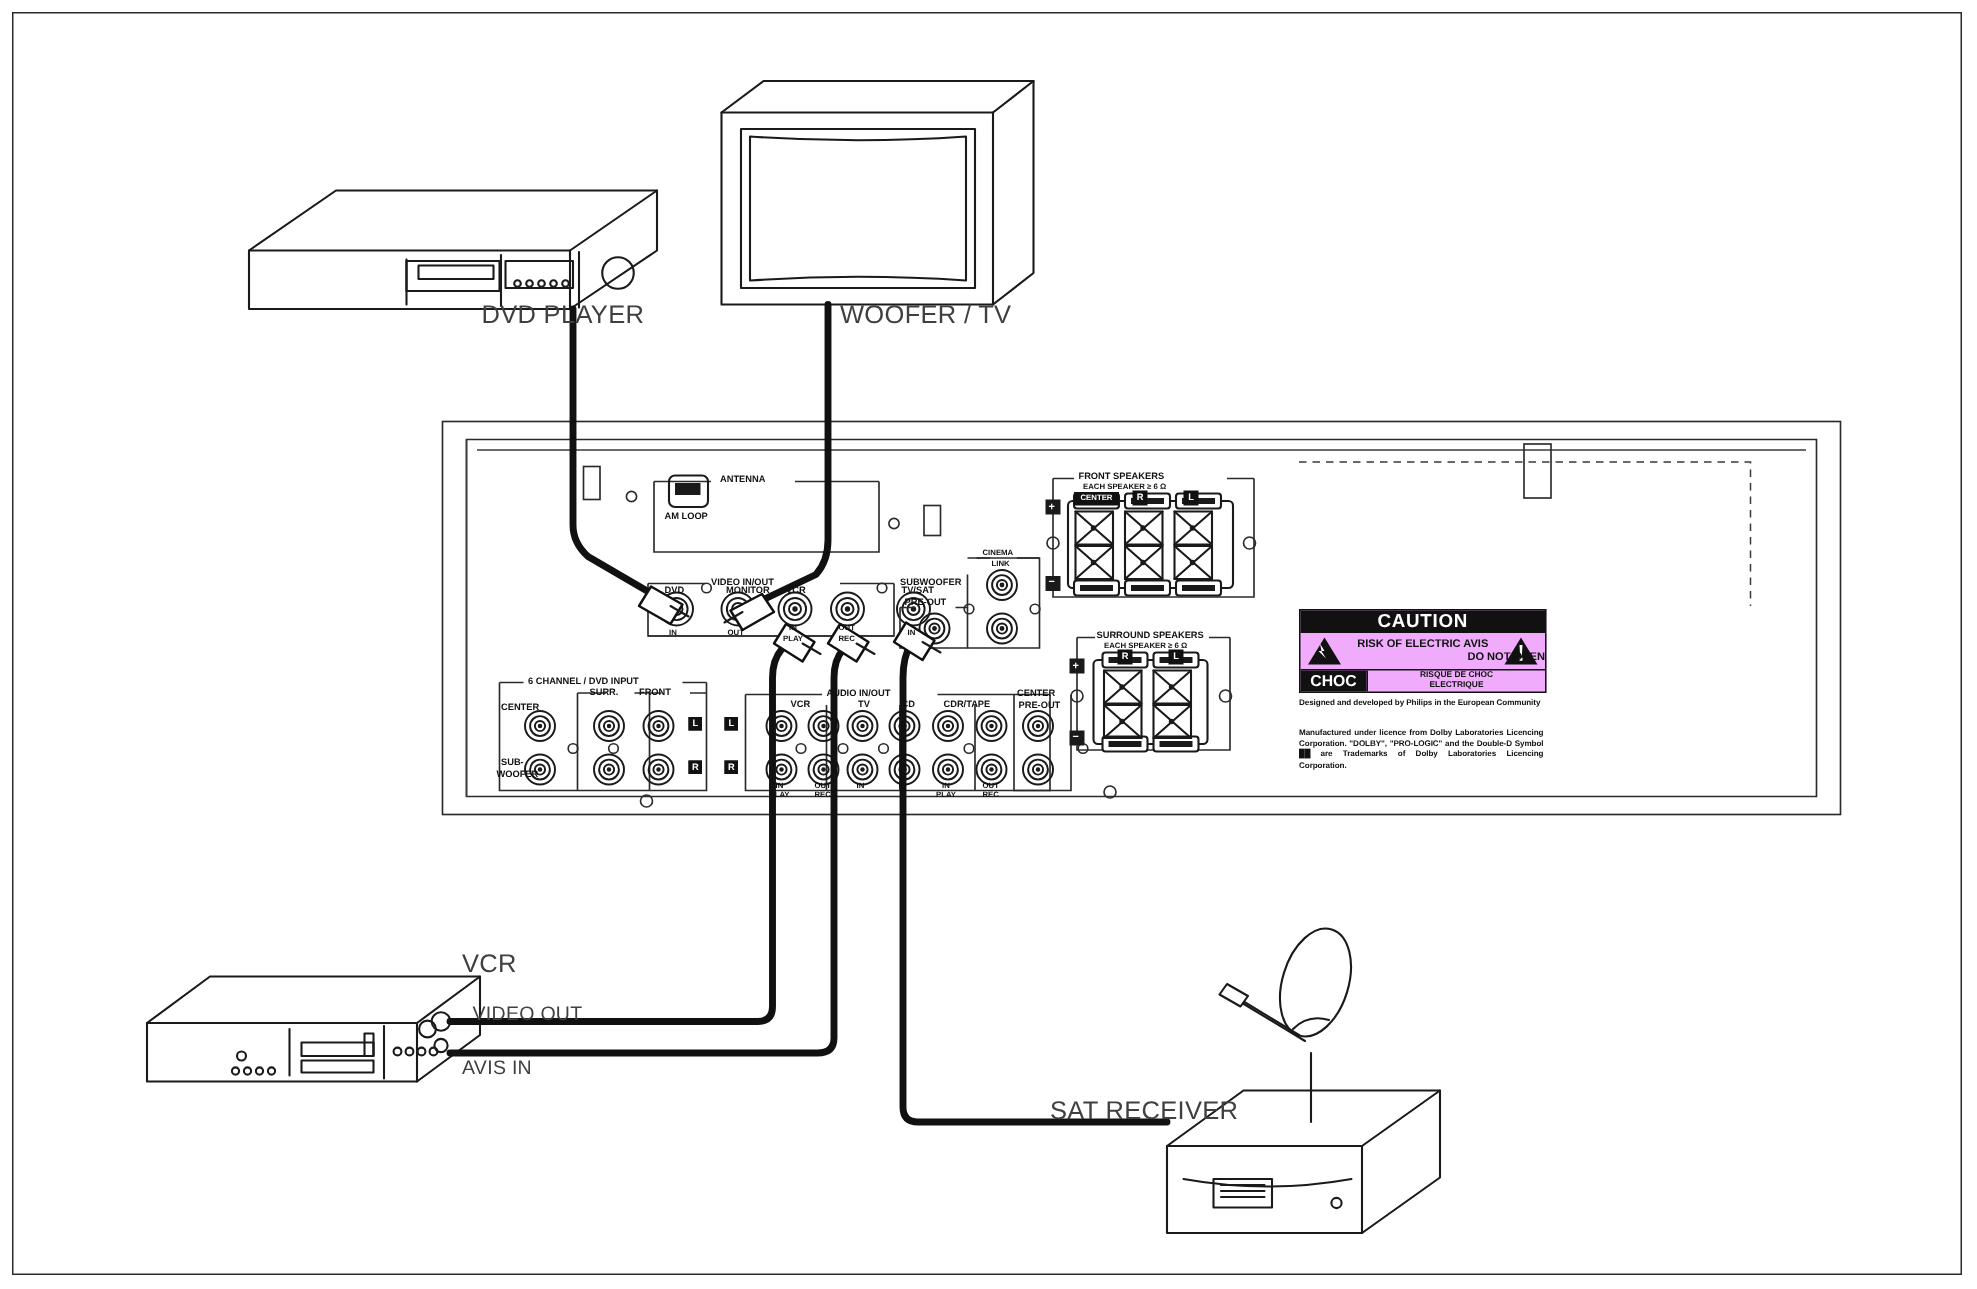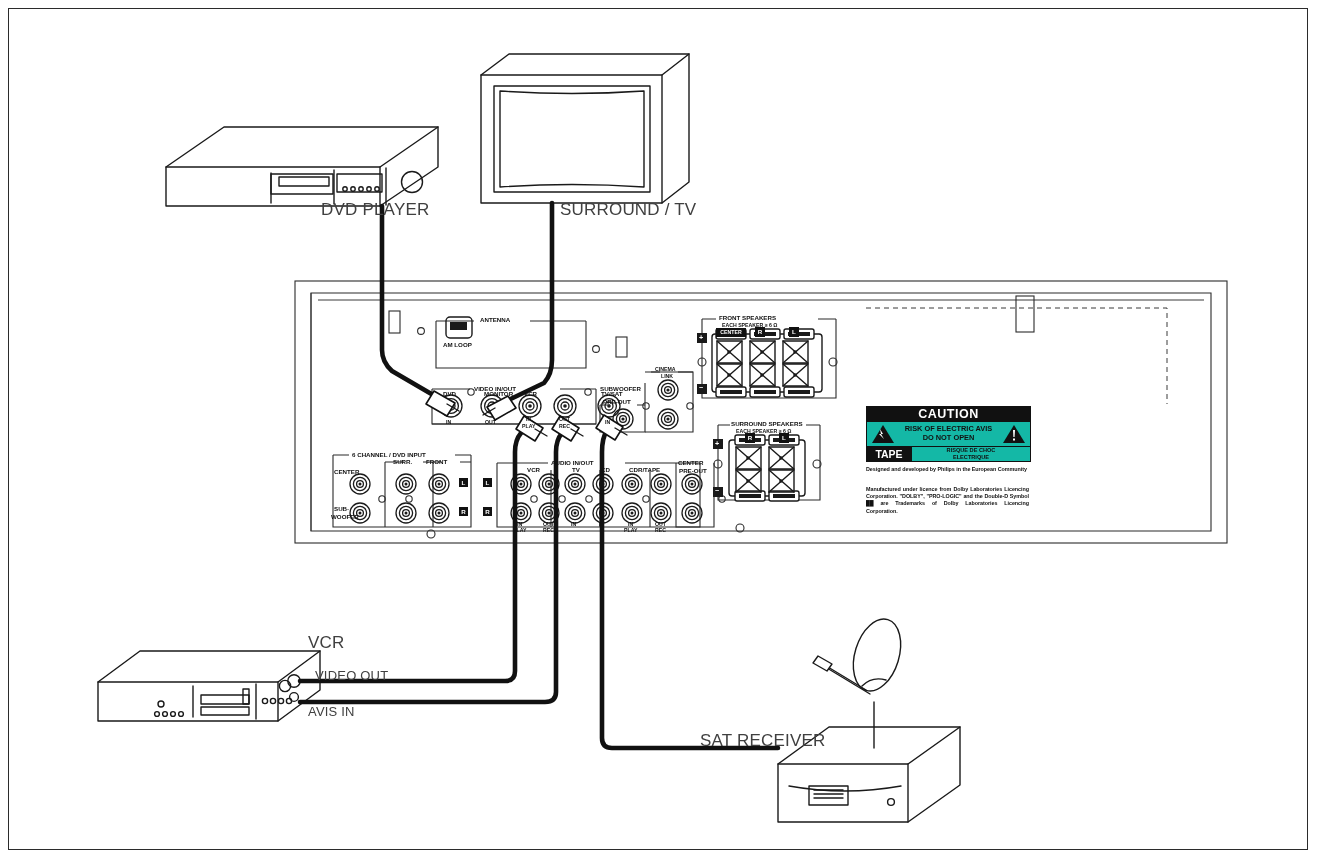--- a/index.html
+++ b/index.html
@@ -8,21 +8,21 @@
   #frame{position:absolute;left:8px;top:8px;width:1300px;height:842px;border:1.5px solid #2b2b2b;box-sizing:border-box;}
   .lbl{position:absolute;color:#3a3a3a;font-weight:400;letter-spacing:.2px;white-space:nowrap;}
   .dev-label{font-size:17px;color:#404040;}
   .sub-label{font-size:13px;color:#404040;}
   svg{position:absolute;left:0;top:0;overflow:visible;}
   #art{position:absolute;left:0;top:0;width:1318px;height:859px;}
   .pnl-txt{position:absolute;white-space:nowrap;font-family:"Liberation Sans",sans-serif;color:#111;font-weight:bold;}
   .t5{font-size:5.2px;}
   .t6{font-size:6.2px;}
   .t7{font-size:7.2px;}
-  .cau-box{position:absolute;border:1.2px solid #111;background:#14b8a6;}
+  .cau-box{position:absolute;border:1.2px solid #111;background:#f0abfc;}
   .cau-title{background:#111;color:#fff;text-align:center;font-weight:bold;letter-spacing:.5px;}
   .blk{background:#111;color:#fff;font-weight:bold;text-align:center;}
   .legal{position:absolute;color:#111;font-size:5.4px;line-height:7.2px;font-weight:bold;letter-spacing:-.05px;}
 </style>
 </head>
 <body>
 
 <div id="page">
   <div id="frame"></div>
 
@@ -456,21 +456,21 @@
 
     <g>
       <path class="cab" d="M778 748 L612 748 Q602 748 602 738 L602 452 Q602 438 607 430 L613 423"></path>
       <path class="plugb" d="M604 415 L623 427 L615 440 L596 428 Z"></path>
       <path class="s" d="M615 428 L627 435"></path>
     </g>
 
   </svg>
 
   <div class="lbl dev-label" style="left:321px;top:200px;text-align:right;">DVD PLAYER</div>
-  <div class="lbl dev-label" style="left:560px;top:200px;">SURROUND / TV</div>
+  <div class="lbl dev-label" style="left:560px;top:200px;">WOOFER / TV</div>
   <div class="lbl dev-label" style="left:308px;top:633px;">VCR</div>
   <div class="lbl dev-label" style="left:700px;top:731px;">SAT RECEIVER</div>
   <div class="lbl sub-label" style="left:315px;top:668px;">VIDEO OUT</div>
   <div class="lbl sub-label" style="left:308px;top:704px;">AVIS IN</div>
 
   <div class="pnl-txt t6" style="left:480px;top:316px;">ANTENNA</div>
   <div class="pnl-txt t6" style="left:443px;top:341px;">AM LOOP</div>
 
   <div class="pnl-txt t6" style="left:474px;top:385px;">VIDEO IN/OUT</div>
   <div class="pnl-txt t6" style="left:443px;top:390px;">DVD</div>
@@ -538,24 +538,24 @@
     <div class="cau-title" style="font-size:12.5px;height:15px;line-height:15px;">CAUTION</div>
     <div style="position:relative;height:24px;">
       <svg viewBox="0 0 163 24" style="position:absolute;left:0;top:0;width:163px;height:24px;">
         <path d="M5 21 L16 3 L27 21 Z" fill="#111"></path>
         <path d="M13 7 L16 12 L14 12 L17 17 L12 12 L14 12 Z" fill="#fff"></path>
         <path d="M136 21 L147 3 L158 21 Z" fill="#111"></path>
         <path d="M146 8 L148 8 L147.6 15 L146.4 15 Z" fill="#fff"></path>
         <rect x="146" y="16.5" width="2" height="2" fill="#fff"></rect>
       </svg>
       <div style="position:absolute;left:0;top:2px;width:163px;text-align:center;font-size:7.4px;font-weight:bold;color:#111;">RISK OF ELECTRIC AVIS</div>
-      <div style="position:absolute;left:0;top:11px;width:163px;text-align:center;font-size:7.4px;font-weight:bold;color:#111;">DO NOT OPEN</div>
+      <div style="position:absolute;left:0;top:11px;width:163px;text-align:right;font-size:7.4px;font-weight:bold;color:#111;">DO NOT OPEN</div>
     </div>
     <div style="display:flex;border-top:1.2px solid #111;height:14px;">
-      <div class="blk" style="width:44px;font-size:10.5px;line-height:14px;">TAPE</div>
+      <div class="blk" style="width:44px;font-size:10.5px;line-height:14px;">CHOC</div>
       <div style="flex:1;position:relative;border-left:1.2px solid #111;">
         <div style="position:absolute;left:0;top:0px;width:100%;text-align:center;font-size:5.6px;font-weight:bold;color:#111;">RISQUE DE CHOC</div>
         <div style="position:absolute;left:0;top:6.5px;width:100%;text-align:center;font-size:5.6px;font-weight:bold;color:#111;">ELECTRIQUE</div>
       </div>
     </div>
   </div>
 
   <div class="legal" style="left:866px;top:466px;width:163px;">Designed and developed by Philips in the European Community</div>
   <div class="legal" style="left:866px;top:486px;width:163px;text-align:justify;">Manufactured under licence from Dolby Laboratories Licencing Corporation. "DOLBY", "PRO-LOGIC" and the Double-D Symbol ██ are Trademarks of Dolby Laboratories Licencing Corporation.</div>
 

